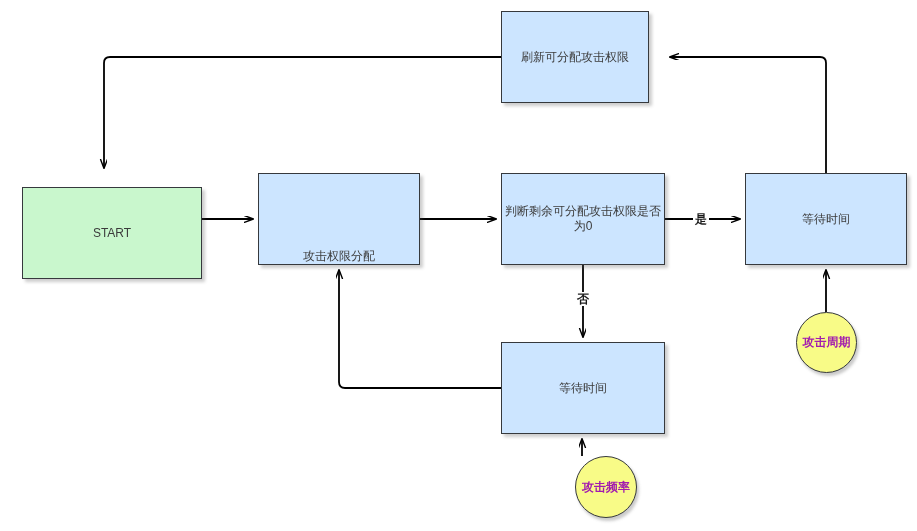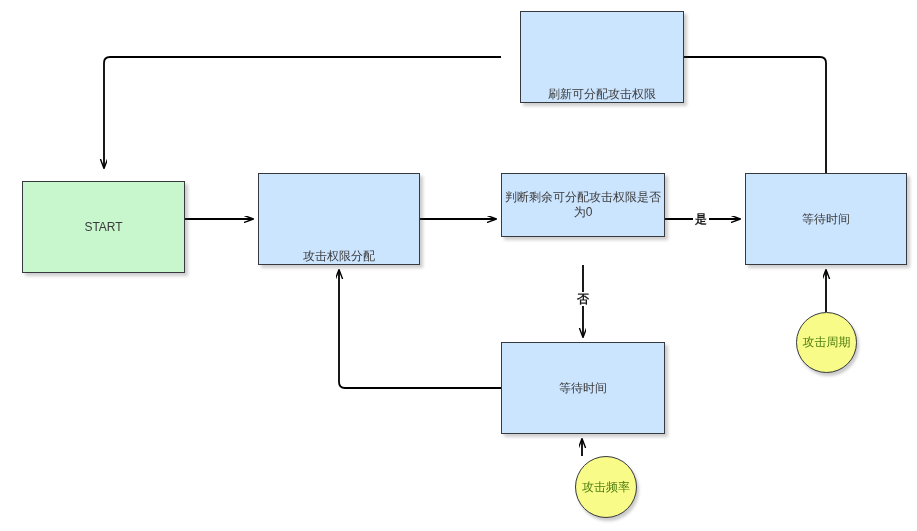--- a/index.html
+++ b/index.html
@@ -47,21 +47,22 @@
   .node.process {
     background: #cce5ff;
   }
   .node.start {
     background: #c9f7cd;
   }
   .node.circle {
     border-radius: 50%;
     box-shadow: 2px 3px 3px rgba(80, 80, 80, 0.3);
     background: #f8fb87;
-    color: #4d7c0f;
+    color: #a21caf;
+    font-weight: bold;
   }
   .node.circle .label {
     padding: 0;
     font-size: 12px;
   }
   .edge-label {
     position: absolute;
     color: #1a1a1a;
     font-size: 12px;
     font-weight: bold;
@@ -98,33 +99,33 @@
       <path d="M583,265 L583,337" marker-end="url(#arrow)"></path>
 
       <path d="M501,388 L345,388 Q339,388 339,382 L339,270" marker-end="url(#arrow)"></path>
 
       <path d="M582,456 L582,439" marker-end="url(#arrow)"></path>
 
       <path d="M826,312 L826,270" marker-end="url(#arrow)"></path>
     </g>
   </svg>
 
-  <div class="node process" style="left:520px; top:11px; width:164px; height:92px;align-items:flex-end;">
+  <div class="node process" style="left:501px; top:11px; width:148px; height:92px;">
     <span class="label">刷新可分配攻击权限</span>
   </div>
 
-  <div class="node start" style="left:22px; top:181px; width:163px; height:92px;">
+  <div class="node start" style="left:22px; top:187px; width:180px; height:92px;">
     <span class="label">START</span>
   </div>
 
   <div class="node process" style="left:258px; top:173px; width:162px; height:92px;align-items:flex-end;">
     <span class="label">攻击权限分配</span>
   </div>
 
-  <div class="node process" style="left:501px; top:173px; width:164px; height:64px;">
+  <div class="node process" style="left:501px; top:173px; width:164px; height:92px;">
     <span class="label">判断剩余可分配攻击权限是否为0</span>
   </div>
 
   <div class="node process" style="left:745px; top:173px; width:162px; height:92px;">
     <span class="label">等待时间</span>
   </div>
 
   <div class="node process" style="left:501px; top:342px; width:164px; height:92px;">
     <span class="label">等待时间</span>
   </div>

